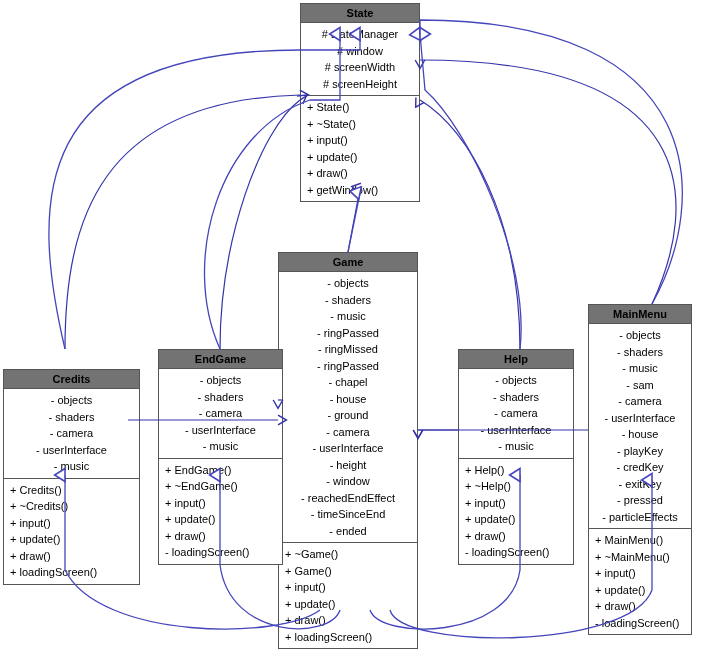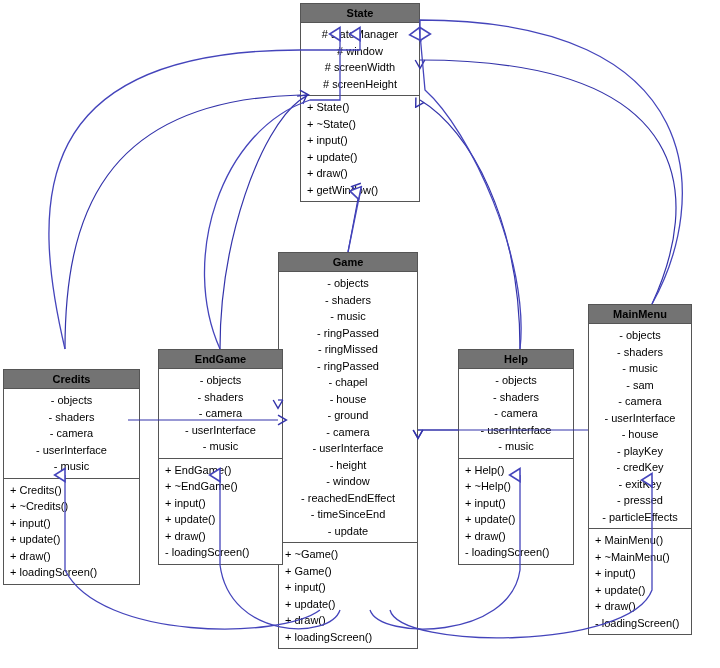--- a/index.html
+++ b/index.html
@@ -80,21 +80,21 @@
     <div>- ringPassed</div>
     <div>- chapel</div>
     <div>- house</div>
     <div>- ground</div>
     <div>- camera</div>
     <div>- userInterface</div>
     <div>- height</div>
     <div>- window</div>
     <div>- reachedEndEffect</div>
     <div>- timeSinceEnd</div>
-    <div>- update</div>
+    <div>- ended</div>
   </div>
   <div class="method-section">
     <div>+ ~Game()</div>
     <div>+ Game()</div>
     <div>+ input()</div>
     <div>+ update()</div>
     <div>+ draw()</div>
     <div>+ loadingScreen()</div>
 
   </div>

